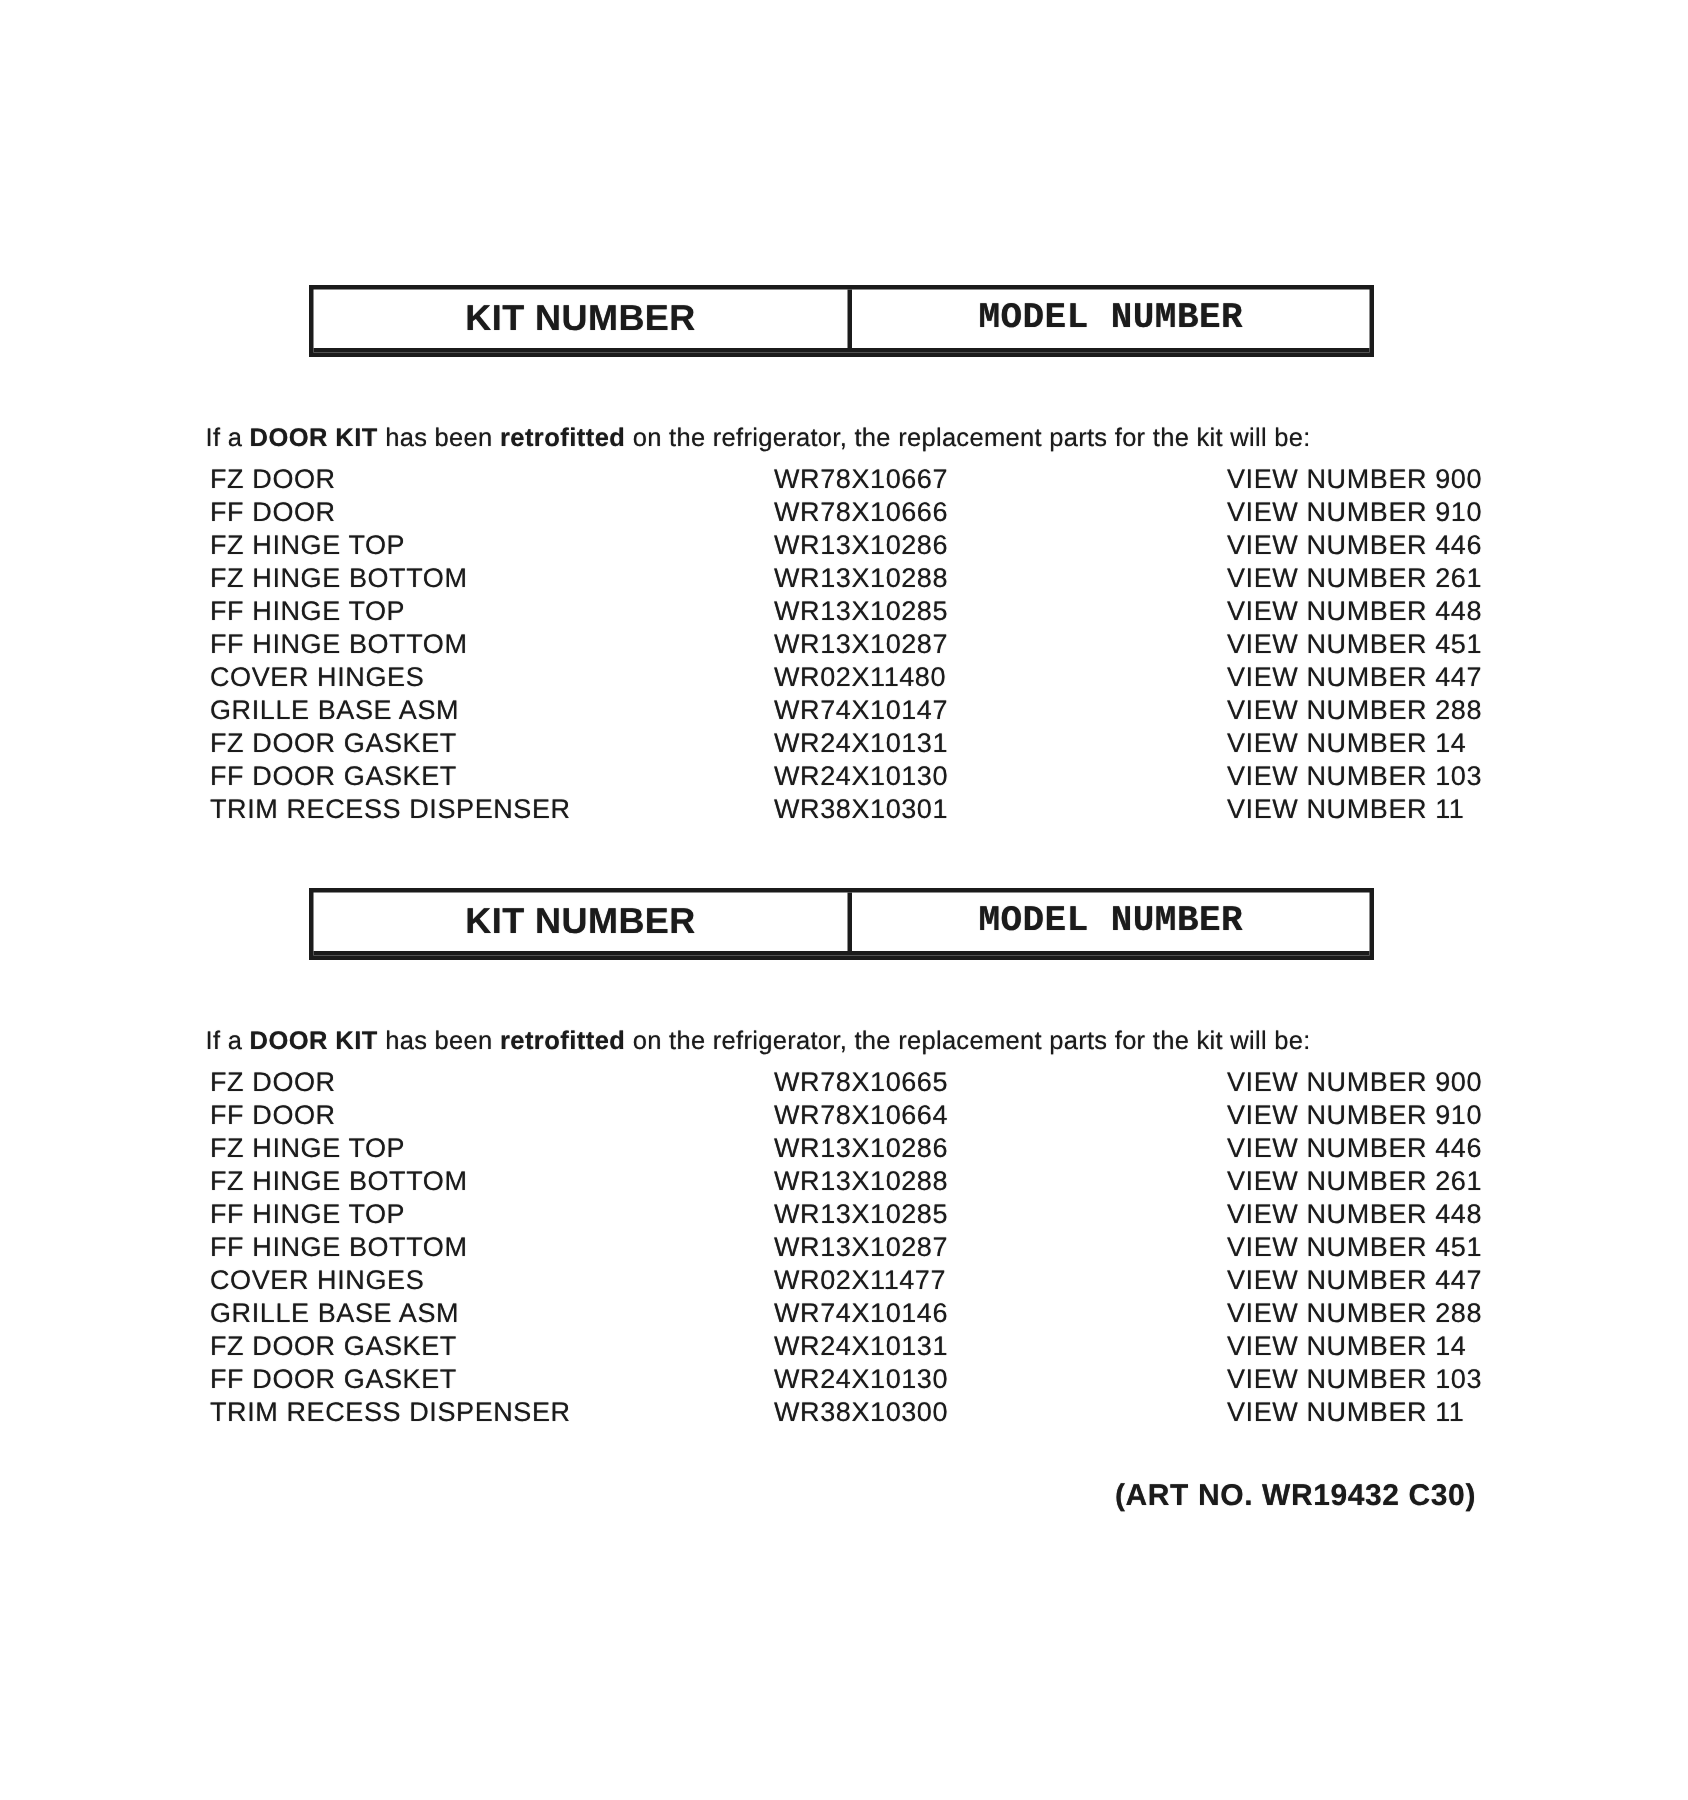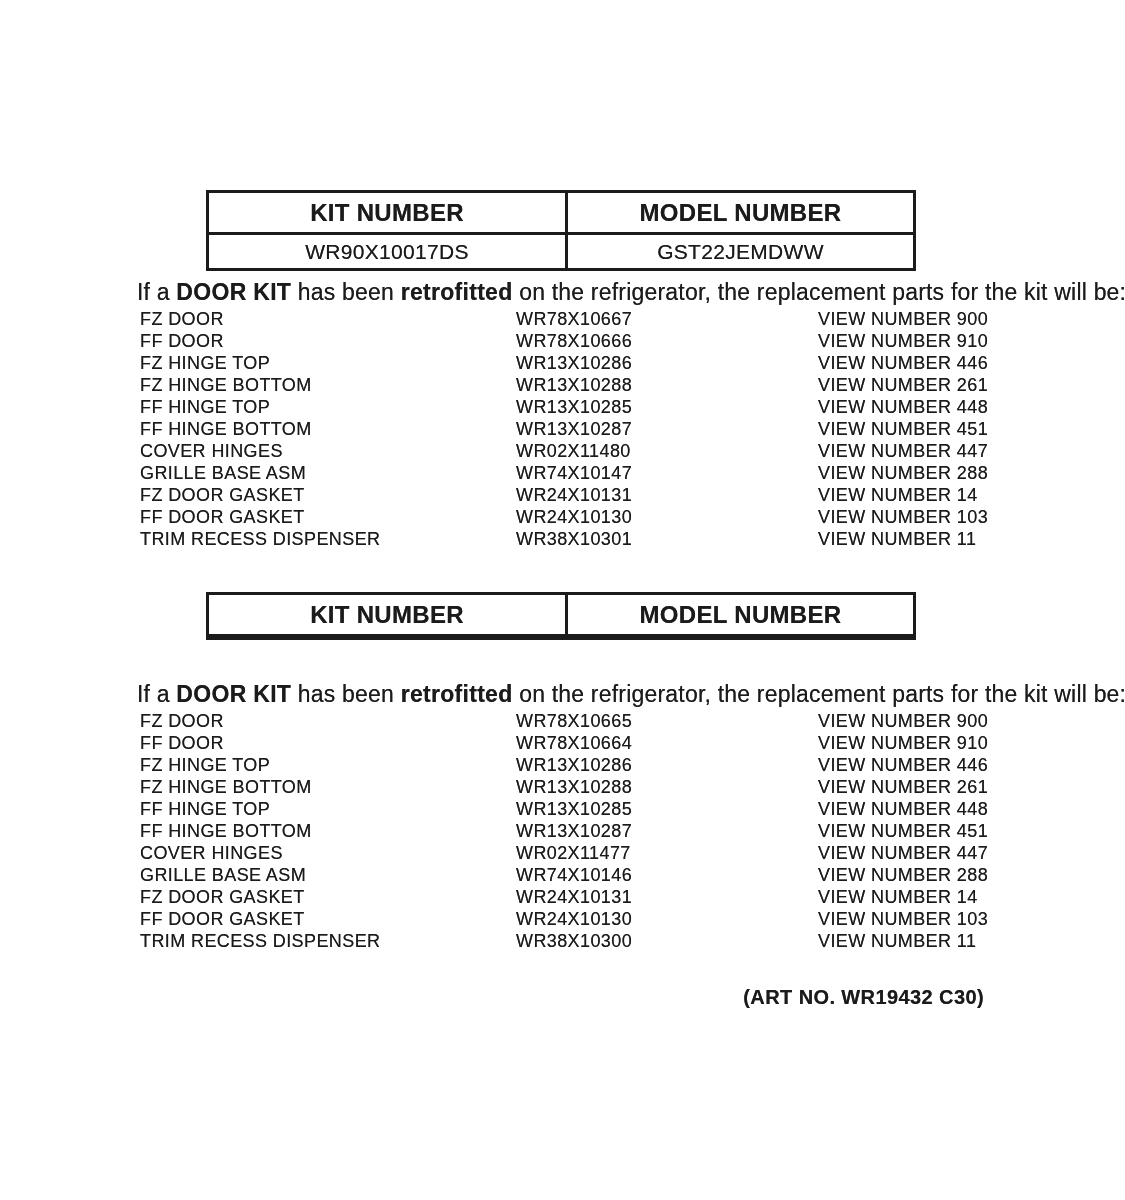--- a/index.html
+++ b/index.html
@@ -27,30 +27,30 @@
   }
   .trow { display: flex; }
   .trow.thead { border-bottom: 3px solid #1b1b1b; }
   .cell {
     display: flex;
     align-items: center;
     justify-content: center;
     white-space: nowrap;
   }
   .cell.c0 { width: 356px; border-right: 3px solid #1b1b1b; }
-  .cell.c1 { flex: 1; }
+  .cell.c1 { flex: 1; font-family: Liberation Mono, monospace; }
   .thead .cell { height: 39px; font-weight: bold; font-size: 24px; letter-spacing: 0.3px; }
   .tval  .cell { height: 33px; font-size: 21px; letter-spacing: 0.3px; }
 
   .note {
     position: absolute;
     left: 137px;
     top: 90px;
     margin: 0;
-    font-size: 23px;
+    font-size: 17px;
     line-height: 24px;
     letter-spacing: 0.2px;
     white-space: nowrap;
   }
   .note b { letter-spacing: 0.3px; }
 
   .parts { position: absolute; left: 0; top: 118px; width: 1125px; }
   .prow { position: absolute; left: 0; width: 1029px; height: 22px; }
   .pcol {
     position: absolute;
@@ -76,24 +76,20 @@
 </style>
 </head>
 <body>
 
 <div class="page" id="page">
   <div class="section s0">
     <div class="kit-table">
       <div class="trow thead">
         <div class="cell c0">KIT NUMBER</div>
         <div class="cell c1">MODEL NUMBER</div>
-      </div>
-      <div class="trow tval">
-        <div class="cell c0">WR90X10017DS</div>
-        <div class="cell c1">GST22JEMDWW</div>
       </div>
     </div>
     <p class="note"><span>If a </span><b>DOOR KIT</b><span> has been </span><b>retrofitted</b><span> on the refrigerator, the replacement parts for the kit will be:</span></p>
     <div class="parts">
         <div class="prow" style="top: 0px;">
           <span class="pcol pname">FZ DOOR</span>
           <span class="pcol ppart">WR78X10667</span>
           <span class="pcol pview">VIEW NUMBER 900</span>
         </div>
         <div class="prow" style="top: 22px;">

